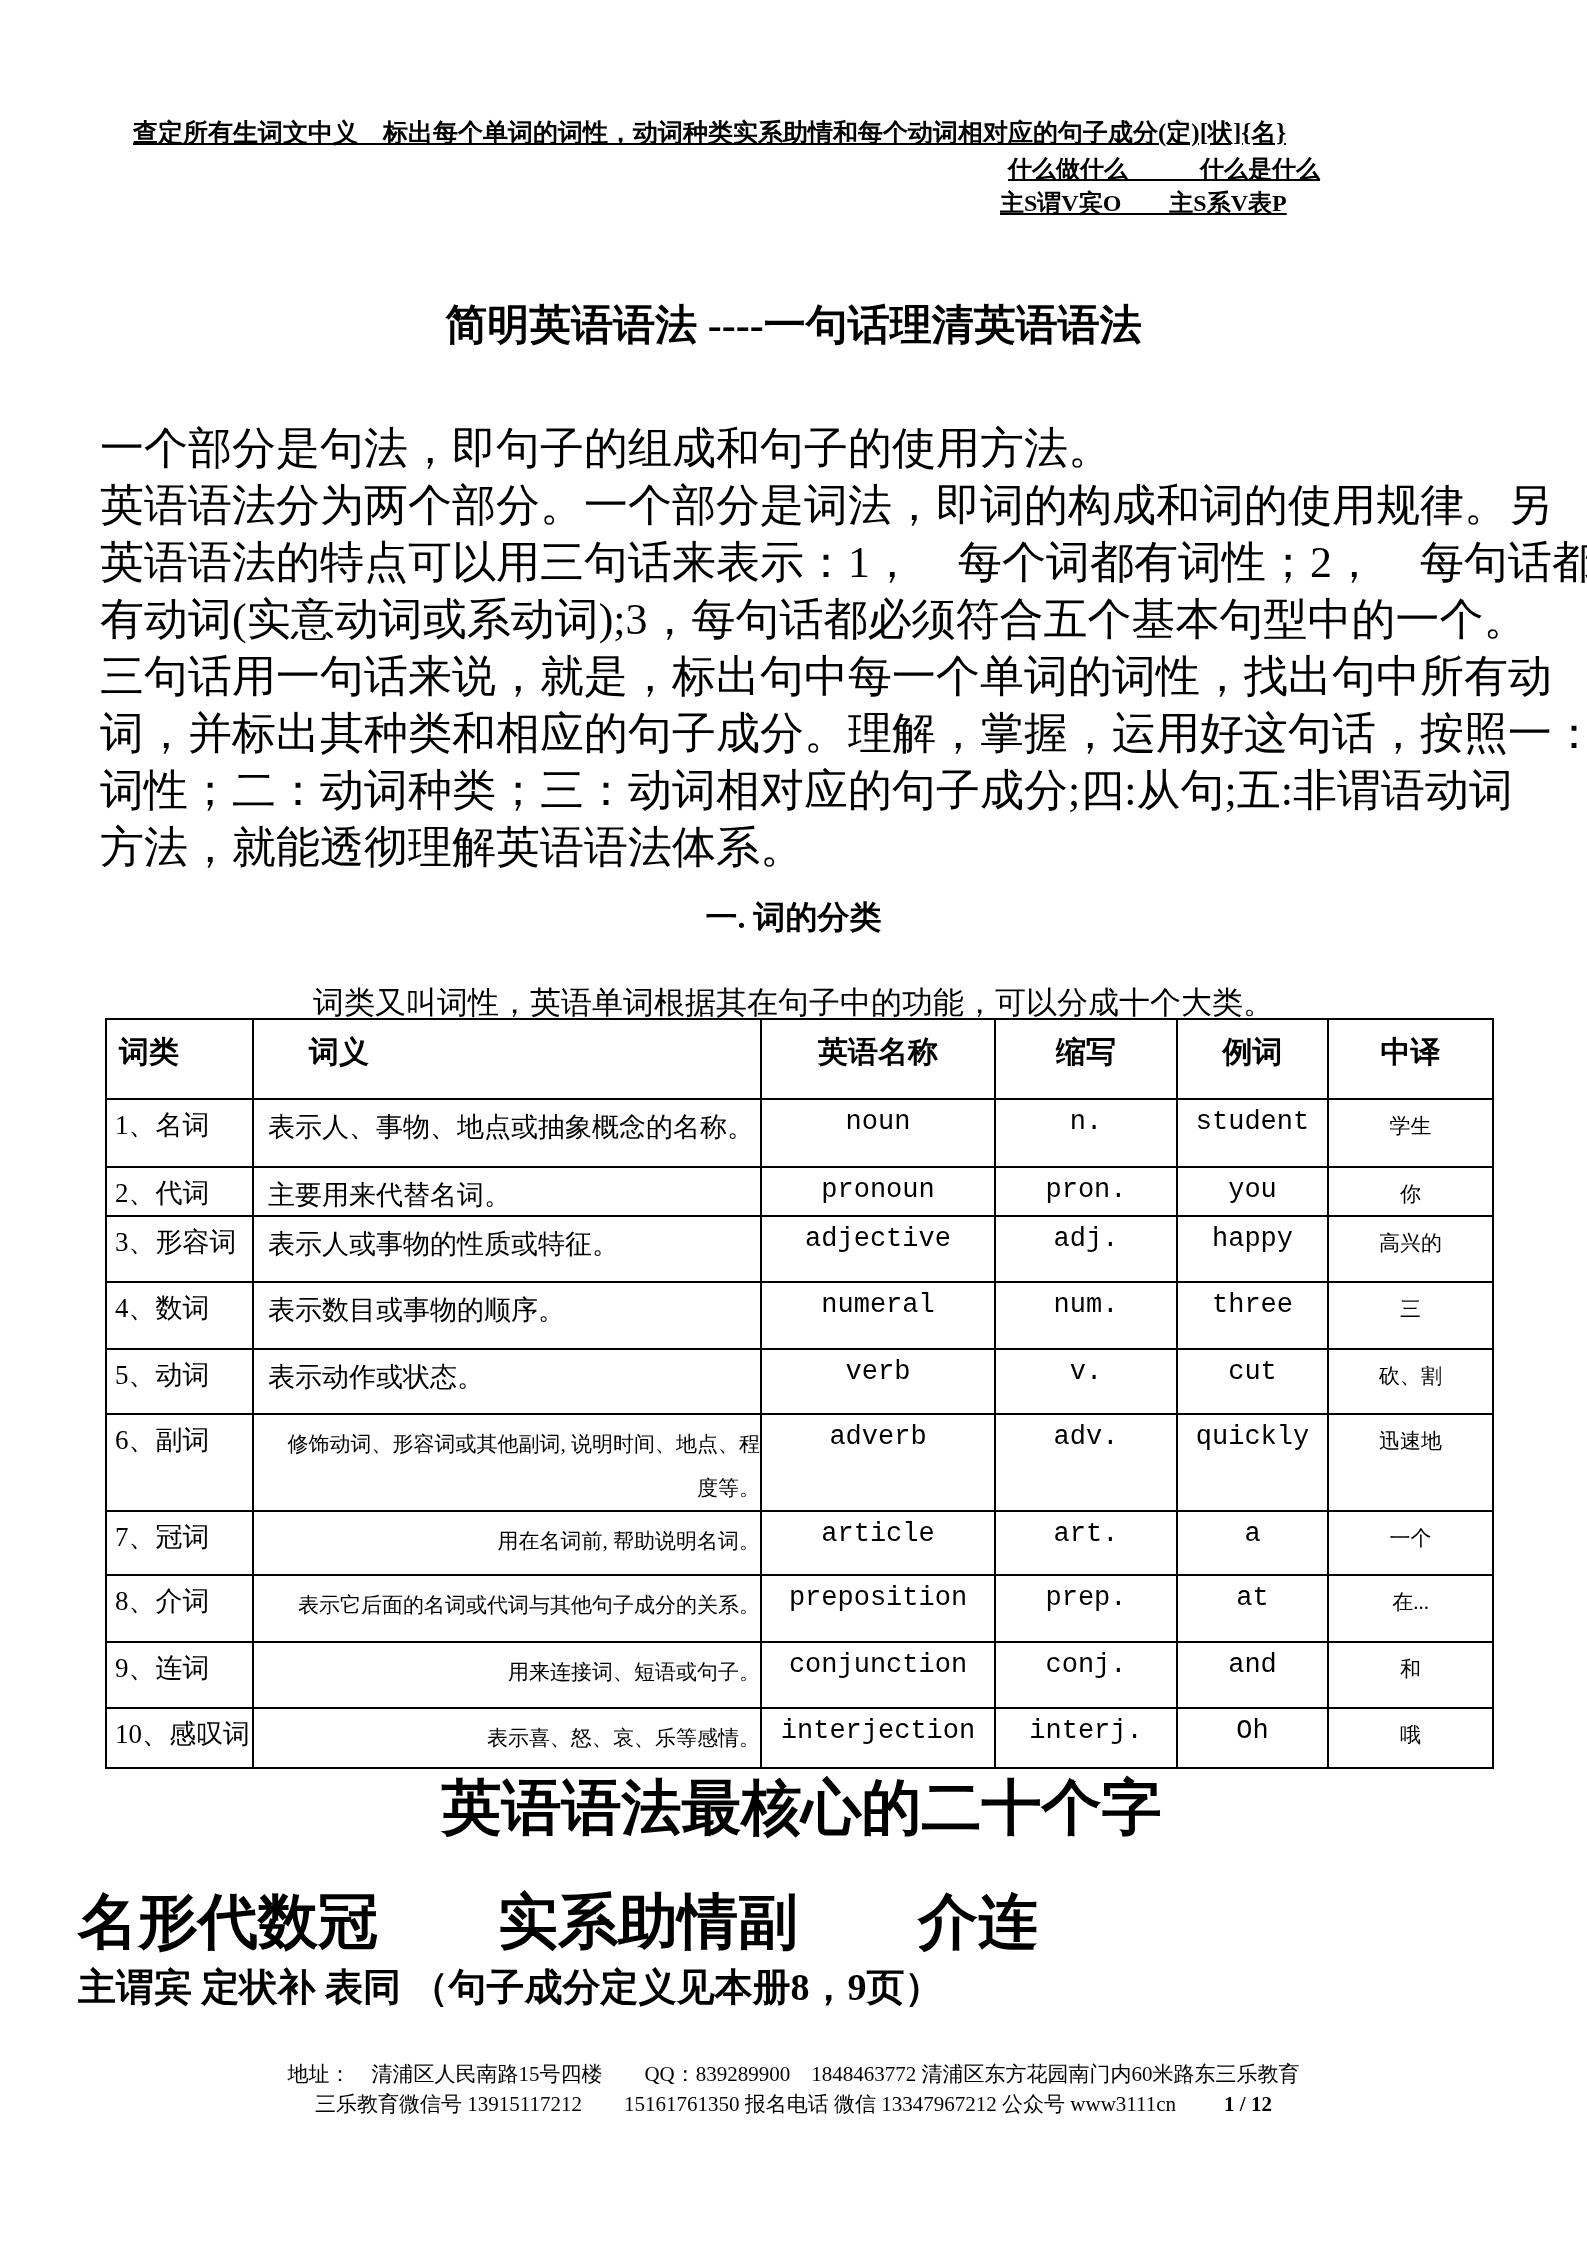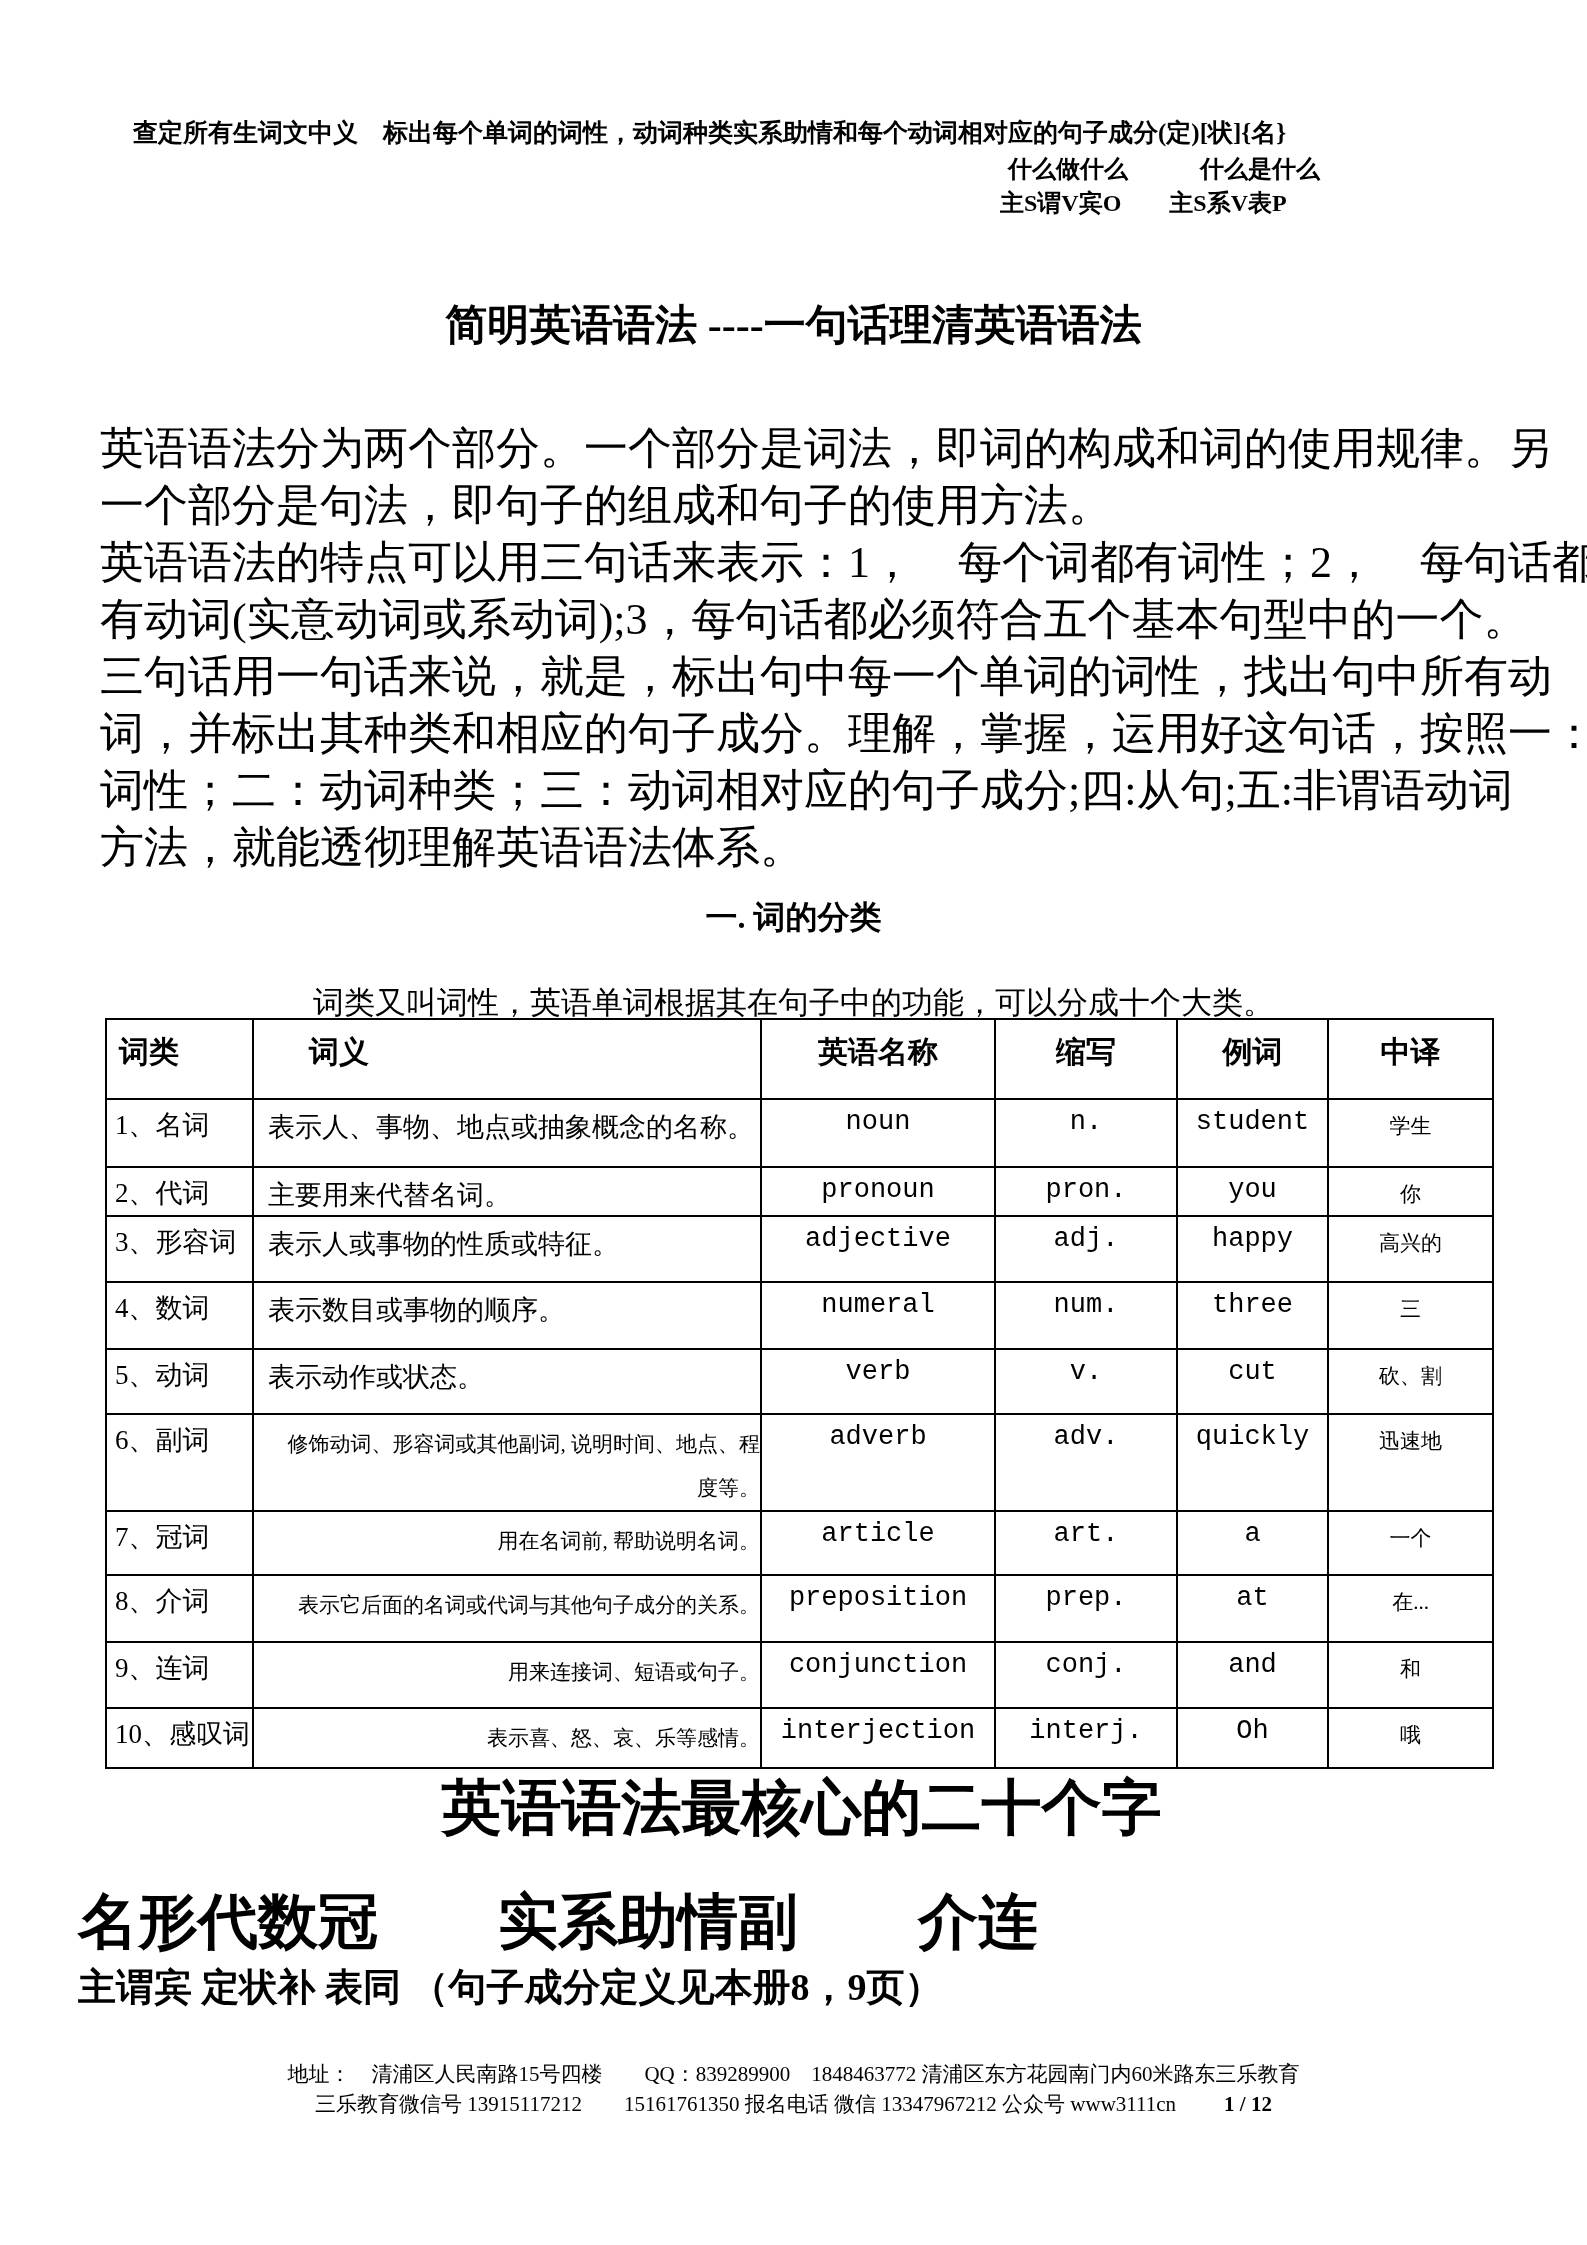--- a/index.html
+++ b/index.html
@@ -5,21 +5,21 @@
   * { margin:0; padding:0; box-sizing:border-box; }
   html,body { width:1587px; height:2245px; overflow:hidden; }
   body {
     background:#ffffff; color:#000000;
     font-family:"Liberation Serif","DejaVu Serif",serif;
     position:relative;
   }
   .abs { position:absolute; }
 
   
-  .hdr-line { font-weight:bold; font-size:25px; white-space:nowrap; }
+  .hdr-line { font-weight:bold; font-size:25px; white-space:nowrap;text-decoration:underline; }
   #hdr1 { left:133px; top:116px; }
   #hdr2 { left:1008px; top:153px; font-size:24px; }
   #hdr3 { left:1000px; top:187px; font-size:24px; }
 
   
   #title { left:0; top:297px; width:100%; text-align:center;
            font-size:42px; font-weight:bold; white-space:nowrap; }
 
   
   #intro { left:100px; top:420px; width:1440px; }
@@ -72,22 +72,22 @@
 
 <div>
 
   <div id="hdr1" class="abs hdr-line">查定所有生词文中义　标出每个单词的词性，动词种类实系助情和每个动词相对应的句子成分(定)[状]{名}</div>
   <div id="hdr2" class="abs hdr-line">什么做什么　　　什么是什么</div>
   <div id="hdr3" class="abs hdr-line">主S谓V宾O　　主S系V表P</div>
 
   <div id="title" class="abs">简明英语语法 ----一句话理清英语语法</div>
 
   <div id="intro" class="abs">
+    <div class="intro-line">一个部分是句法，即句子的组成和句子的使用方法。</div>
     <div class="intro-line">英语语法分为两个部分。一个部分是词法，即词的构成和词的使用规律。另</div>
-    <div class="intro-line">一个部分是句法，即句子的组成和句子的使用方法。</div>
     <div class="intro-line">英语语法的特点可以用三句话来表示：1，　每个词都有词性；2，　每句话都</div>
     <div class="intro-line">有动词(实意动词或系动词);3，每句话都必须符合五个基本句型中的一个。</div>
     <div class="intro-line">三句话用一句话来说，就是，标出句中每一个单词的词性，找出句中所有动</div>
     <div class="intro-line">词，并标出其种类和相应的句子成分。理解，掌握，运用好这句话，按照一：</div>
     <div class="intro-line">词性；二：动词种类；三：动词相对应的句子成分;四:从句;五:非谓语动词</div>
     <div class="intro-line">方法，就能透彻理解英语语法体系。</div>
   </div>
 
   <div id="sec-h" class="abs">一. 词的分类</div>
   <div id="sec-sub" class="abs">词类又叫词性，英语单词根据其在句子中的功能，可以分成十个大类。</div>

